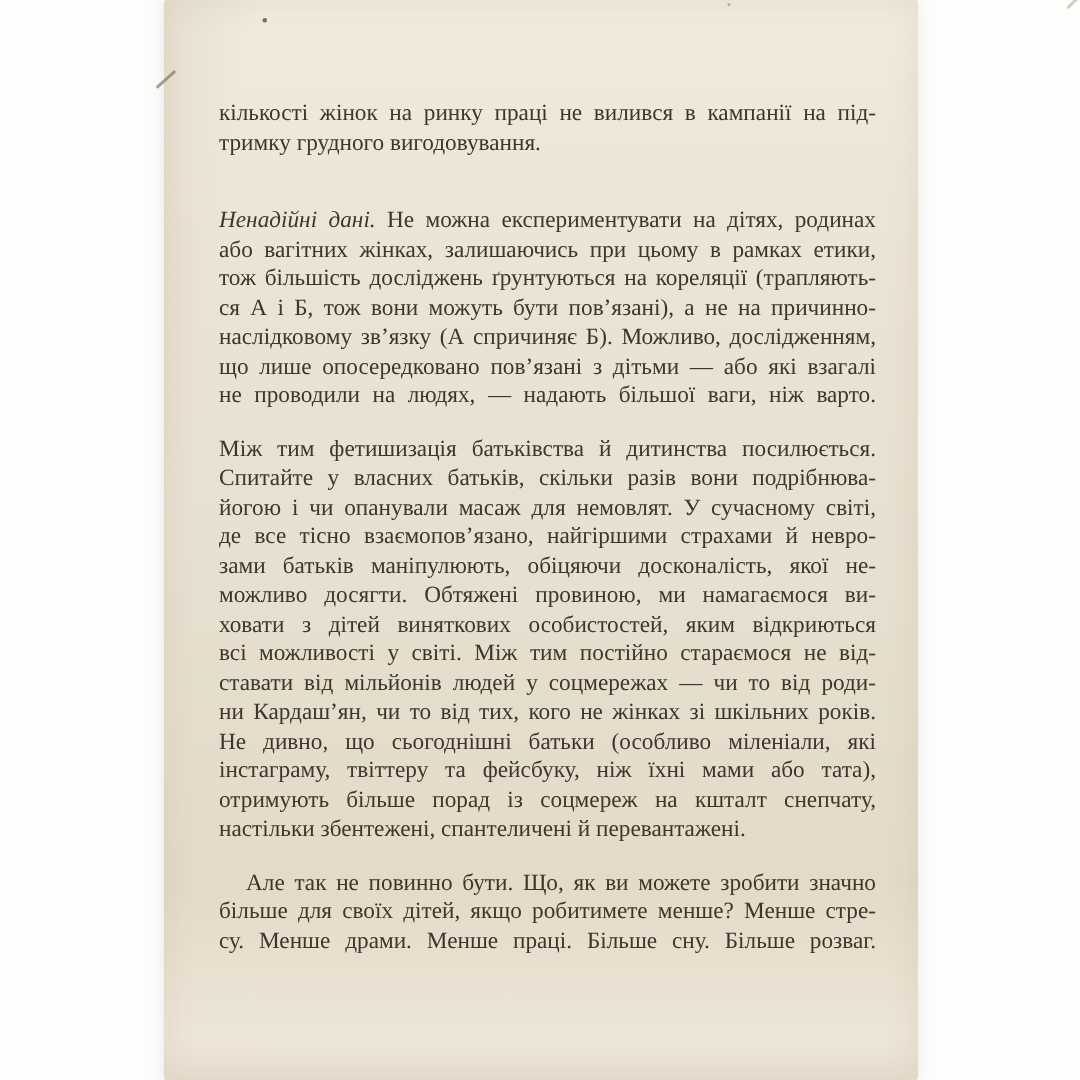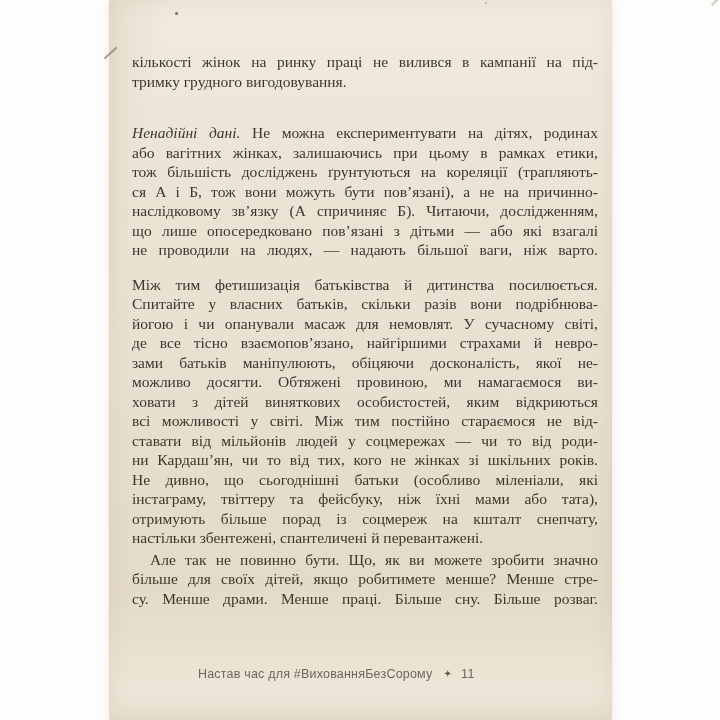--- a/index.html
+++ b/index.html
@@ -15,21 +15,21 @@
       linear-gradient(180deg, #f1ebde 0%, #eae2d3 30%, #e7dfcf 55%, #e3dac7 82%, #ede5d7 96%, #e9e0d1 100%);
     box-shadow: 0 2px 10px rgba(150,130,100,.16), inset 0 0 22px rgba(120,100,70,.10);
     border-radius:2px;
   }
 
   .text-block {
     position:absolute; left:21px; top:50px; width:470px;
     font-size:15.5px; line-height:19.5px; color:#3e362c;
     text-rendering:optimizeLegibility;
   }
-  .para { margin:2px; }
+  .para { margin:16px; }
   .para.gap-lg { margin-bottom:32px; }
   .para.gap-md { margin-bottom:15px; }
   .para.indent .line:first-child { text-indent:18px; }
   .line { text-align:justify; text-align-last:justify; }
   .line.last { text-align:center; text-align-last:left; }
   .line em { font-style:italic; }
 
   .page-footer {
     position:absolute; left:0; right:48px; top:666px; height:16px;
     text-align:center; font-family:"Liberation Sans","DejaVu Sans",sans-serif;
@@ -68,21 +68,21 @@
     <div class="text-block">
       <div class="para gap-lg">
           <div class="line">кількості жінок на ринку праці не вилився в кампанії на під-</div>
           <div class="line last">тримку грудного вигодовування.</div>
         </div>
       <div class="para gap-md">
           <div class="line"><em>Ненадійні дані.</em><span> Не можна експериментувати на дітях, родинах</span></div>
           <div class="line">або вагітних жінках, залишаючись при цьому в рамках етики,</div>
           <div class="line">тож більшість досліджень ґрунтуються на кореляції (трапляють-</div>
           <div class="line">ся А і Б, тож вони можуть бути пов’язані), а не на причинно-</div>
-          <div class="line">наслідковому зв’язку (А спричиняє Б). Читаючи, дослідженням,</div>
+          <div class="line">наслідковому зв’язку (А спричиняє Б). Можливо, дослідженням,</div>
           <div class="line">що лише опосередковано пов’язані з дітьми — або які взагалі</div>
           <div class="line">не проводили на людях, — надають більшої ваги, ніж варто.</div>
         </div>
       <div class="para">
           <div class="line">Між тим фетишизація батьківства й дитинства посилюється.</div>
           <div class="line">Спитайте у власних батьків, скільки разів вони подрібнюва-</div>
           <div class="line">йогою і чи опанували масаж для немовлят. У сучасному світі,</div>
           <div class="line">де все тісно взаємопов’язано, найгіршими страхами й невро-</div>
           <div class="line">зами батьків маніпулюють, обіцяючи досконалість, якої не-</div>
           <div class="line">можливо досягти. Обтяжені провиною, ми намагаємося ви-</div>
@@ -95,17 +95,14 @@
           <div class="line">отримують більше порад із соцмереж на кшталт снепчату,</div>
           <div class="line last">настільки збентежені, спантеличені й перевантажені.</div>
         </div>
       <div class="para indent">
           <div class="line">Але так не повинно бути. Що, як ви можете зробити значно</div>
           <div class="line">більше для своїх дітей, якщо робитимете менше? Менше стре-</div>
           <div class="line">су. Менше драми. Менше праці. Більше сну. Більше розваг.</div>
         </div>
     </div>
 
-    <div class="page-footer">
-      <span>Настав час для #ВихованняБезСорому</span><span class="diamond">✦</span><span class="page-num">11</span>
-    </div>
   </div>
 </div>
 
 </body></html>

